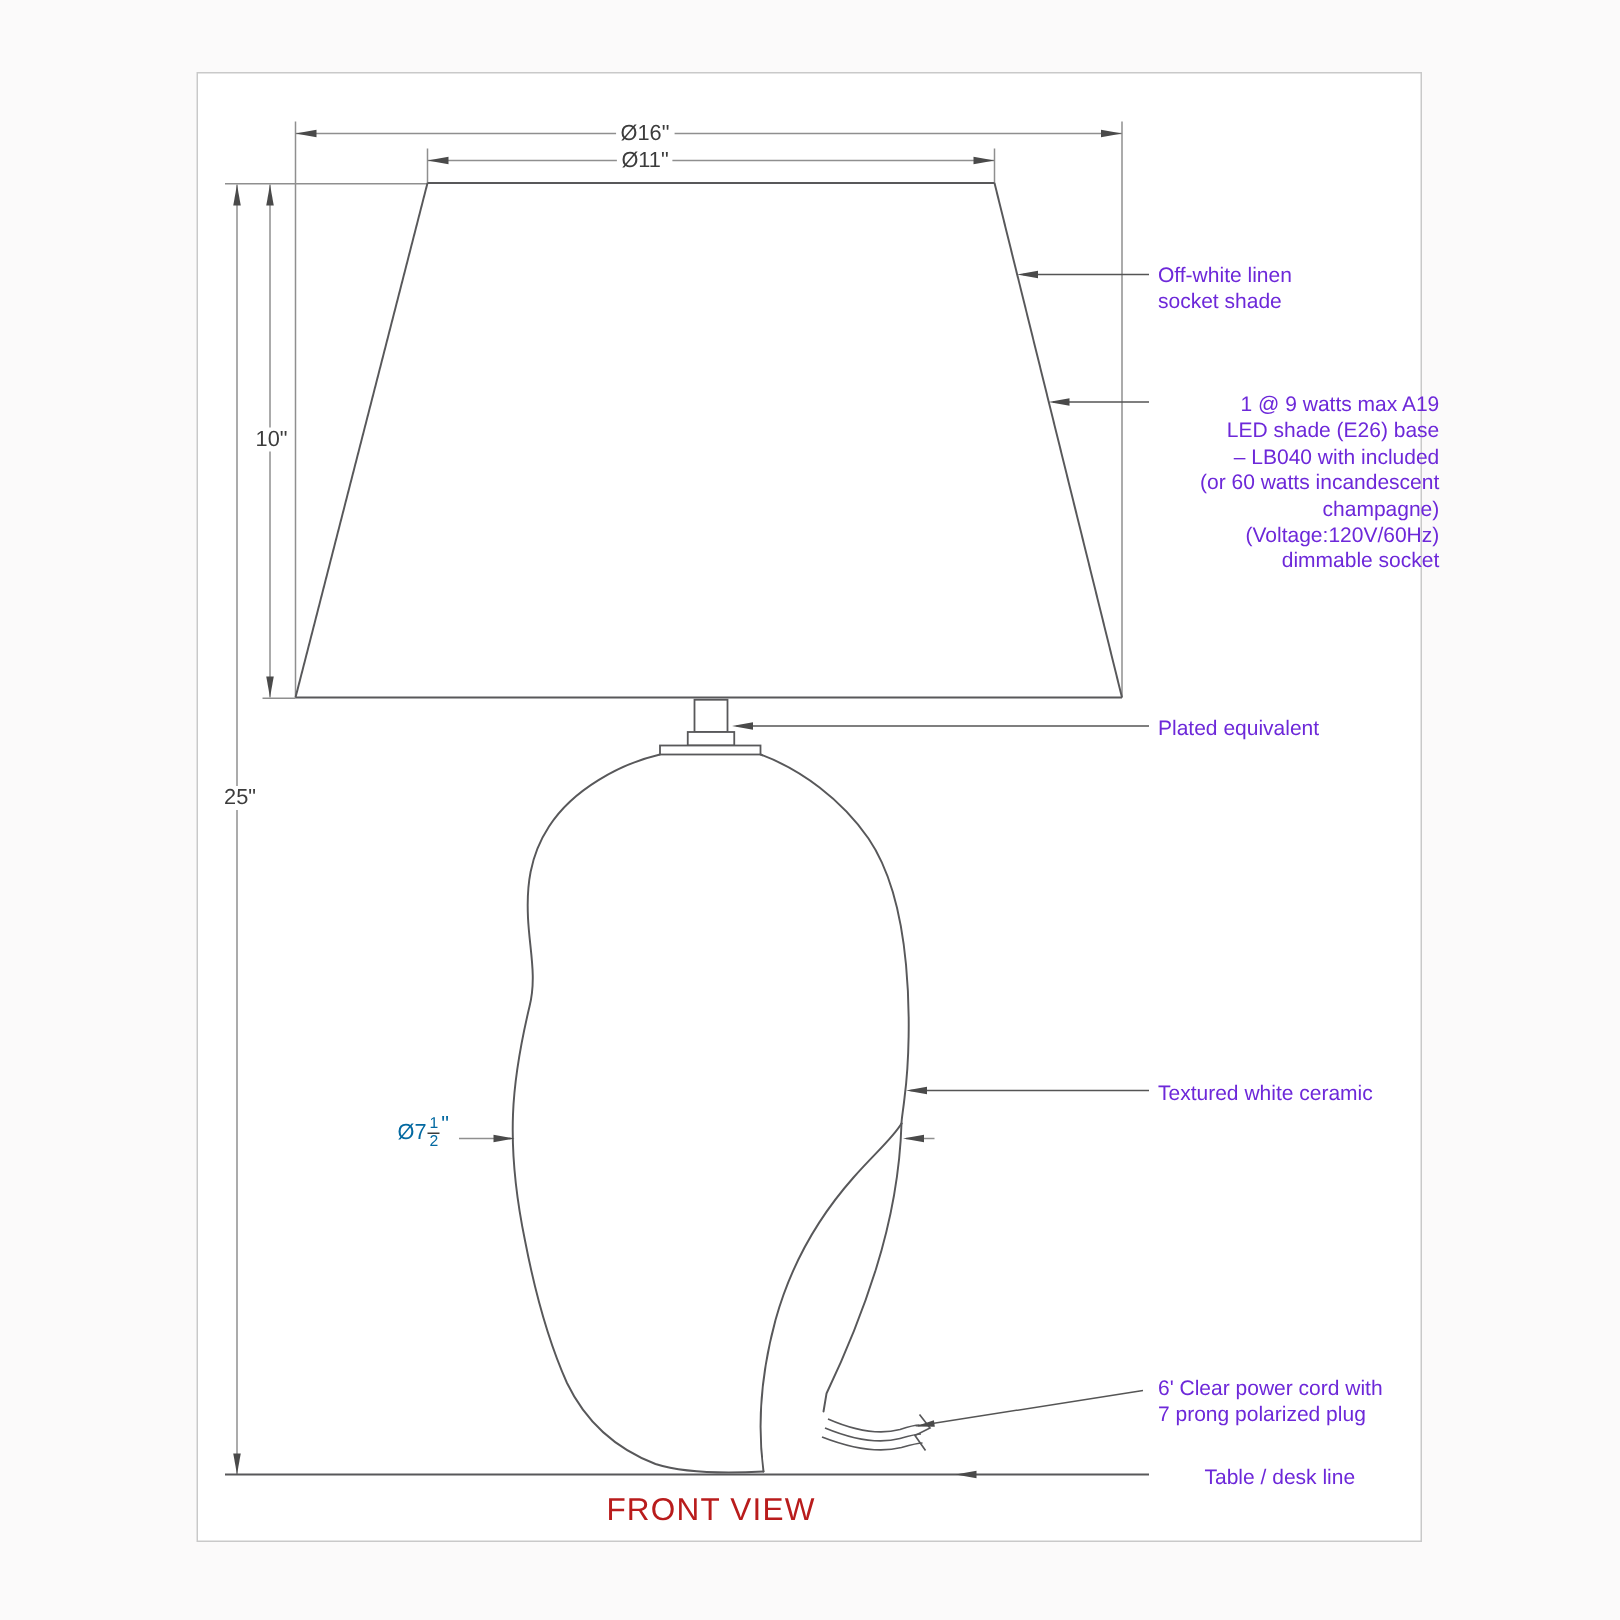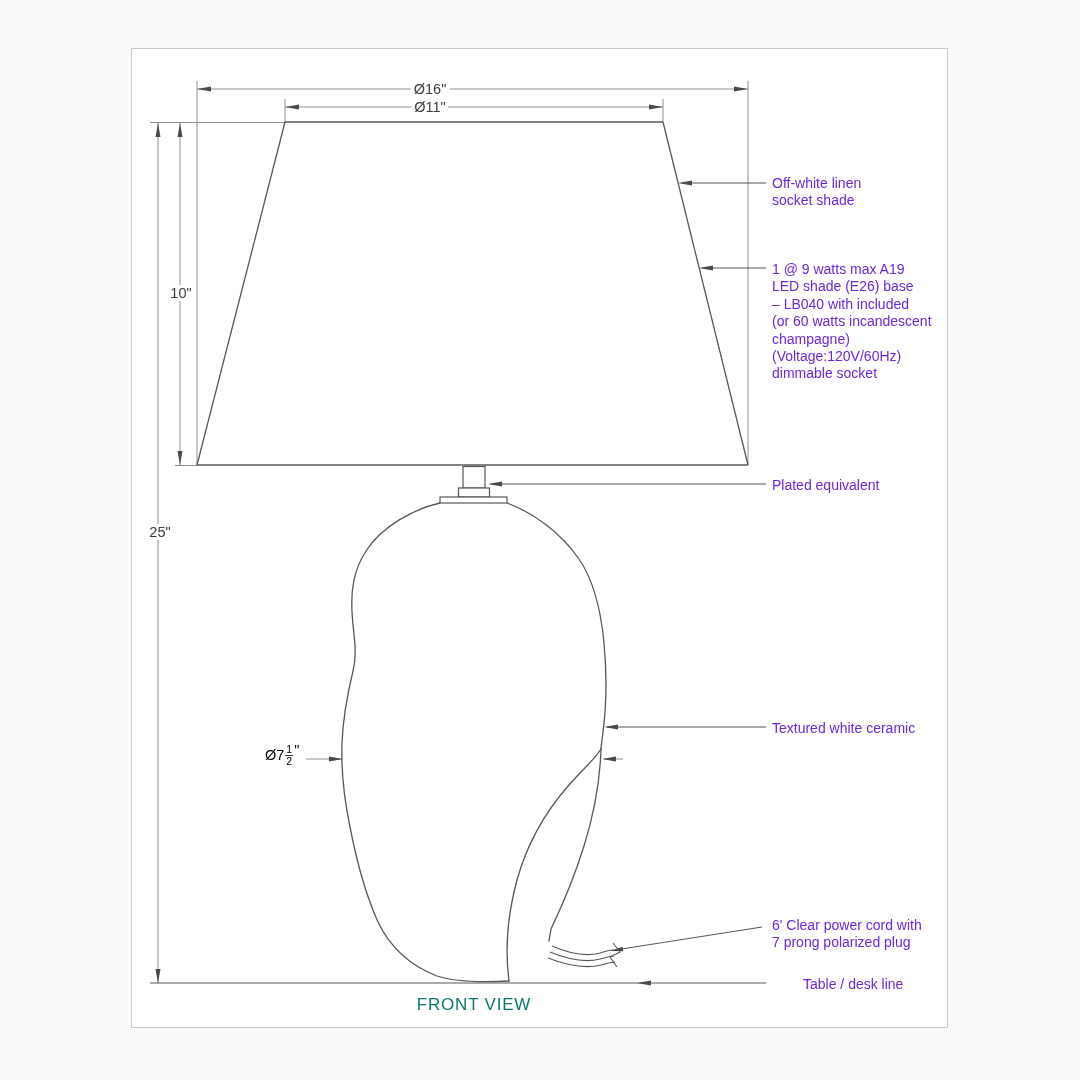--- a/index.html
+++ b/index.html
@@ -17,31 +17,31 @@
   .note{
     position:absolute;font-size:14px;line-height:17.4px;color:#6d28d9;
     white-space:nowrap;
   }
   .dimlabel{
     position:absolute;font-size:14.5px;line-height:16px;color:#3c3c3c;
     background:#ffffff;padding:0 3px;transform:translateX(-50%);
     white-space:nowrap;
   }
   .fraclabel{
-    position:absolute;display:flex;align-items:center;color:#000000;
+    position:absolute;display:flex;align-items:center;color:#0369a1;
     font-size:14.5px;white-space:nowrap;
   }
   .fraclabel .frac{
     display:inline-flex;flex-direction:column;align-items:center;
     font-size:10.5px;line-height:10.5px;margin-left:1px;
   }
   .fraclabel .frac .num{border-bottom:1px solid #3c3c3c;padding:0 1px;}
   .fraclabel .unit{position:relative;top:-5px;margin-left:1px;}
   .viewlabel{
-    position:absolute;font-size:17px;color:#0f766e;letter-spacing:0.8px;
+    position:absolute;font-size:21px;color:#b91c1c;letter-spacing:0.8px;
     transform:translateX(-50%);white-space:nowrap;
   }
 </style>
 </head>
 <body>
 
 <div class="frame"></div>
 
 <svg class="draw" viewBox="0 0 1080 1080">
 
@@ -131,21 +131,21 @@
       <span class="den">2</span>
     </span>
     <span class="unit">"</span>
 </div>
 
 <div class="note" style="left:772px;top:175px;">
   <div>Off-white linen</div>
   <div>socket shade</div>
 </div>
 
-<div class="note" style="left:772px;top:261px;">
+<div class="note" style="left:800px;top:261px;text-align:right;">
   <div>1 @ 9 watts max A19</div>
   <div>LED shade (E26) base</div>
   <div>– LB040 with included</div>
   <div>(or 60 watts incandescent</div>
   <div>champagne)</div>
   <div>(Voltage:120V/60Hz)</div>
   <div>dimmable socket</div>
 </div>
 
 <div class="note" style="left:772px;top:477px;">Plated equivalent</div>

